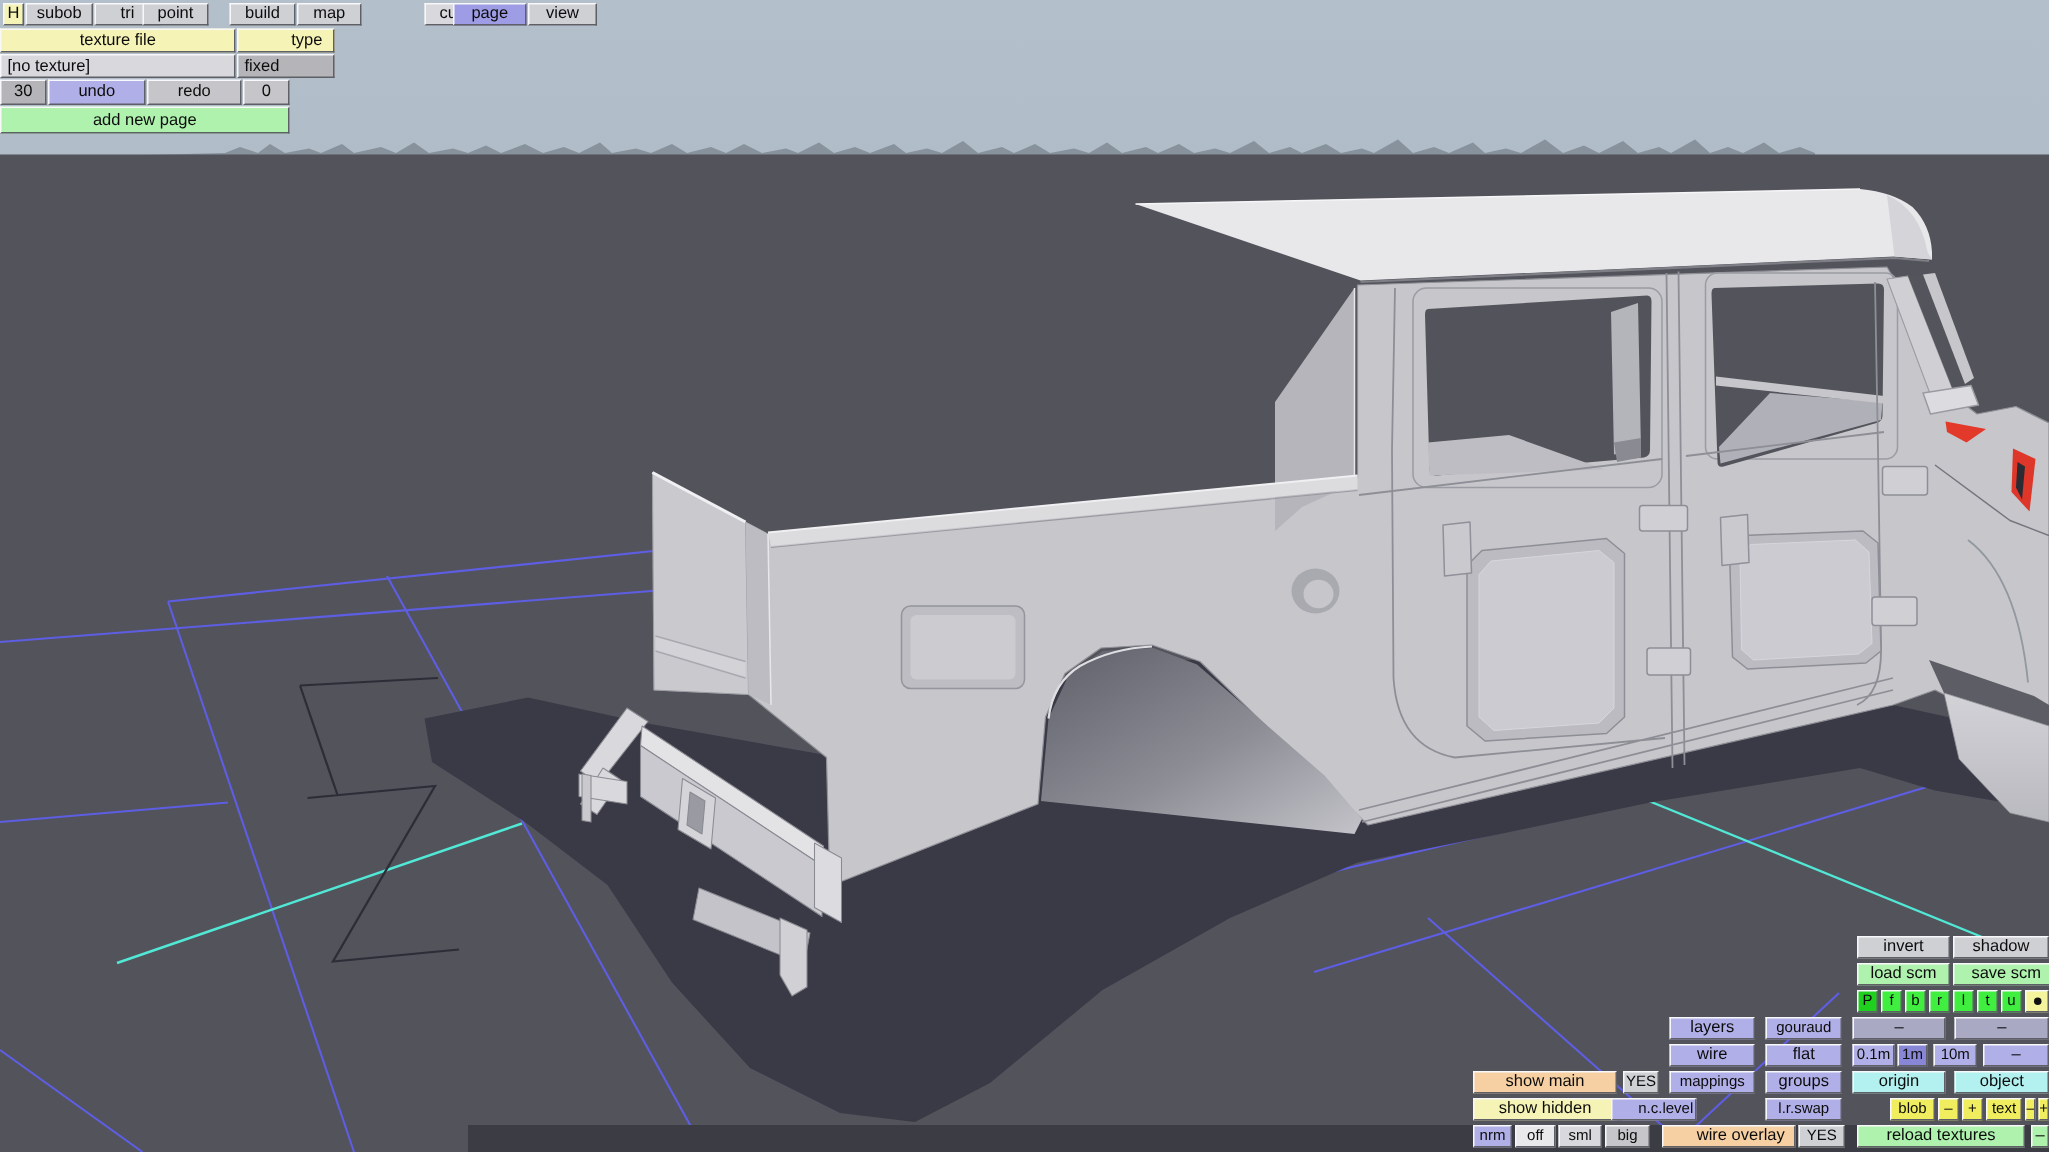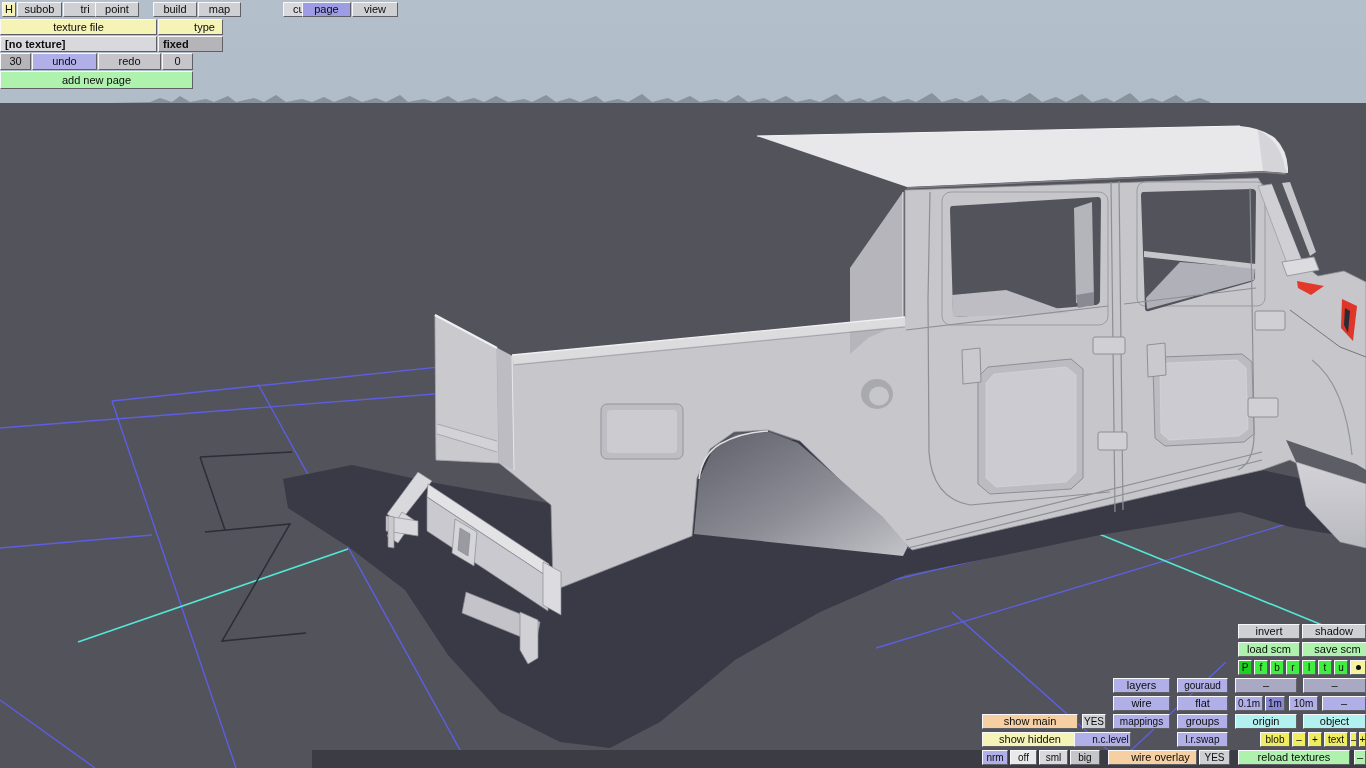--- a/index.html
+++ b/index.html
@@ -5,21 +5,21 @@
   html,body{margin:0;padding:0;background:#222;}
   #app{position:relative;width:1366px;height:768px;overflow:hidden;
        font-family:"Liberation Sans",sans-serif;
        background:linear-gradient(#b3bfca,#a3afb9 78%,#9aa6af);}
   #scene{position:absolute;left:0;top:0;}
   #ui-layer{position:absolute;left:0;top:0;width:1366px;height:768px;}
   .btn{position:absolute;box-sizing:border-box;display:flex;align-items:center;justify-content:center;
        font-size:11px;line-height:1;color:#0c0c0c;white-space:nowrap;overflow:hidden;
        border-top:1px solid #f8f8fa;border-left:1px solid #f8f8fa;
        border-right:1px solid #5f5f66;border-bottom:1px solid #5f5f66;cursor:default;}
-  .btn.left{justify-content:flex-start;padding-left:4px;font-weight:bold;}
+  .btn.left{justify-content:flex-start;padding-left:4px;}
   .sm{font-size:10px;}
   .c-gray{background:#cfd0d4}.c-gray2{background:#c6c6ca}.c-dkgray{background:#b5b5b9}
   .c-lgray{background:#d9d9dd}.c-off{background:#e9e9ec}
   .c-lav{background:#b1afe7}.c-lavsel{background:#8886d6}.c-lavgray{background:#a9a9c4}
   .c-cyan{background:#b2f1ef}.c-peach{background:#f6d0a3}
   .c-pyellow{background:#f5f3b5}.c-yellow{background:#f0ee5e}
   .c-grn{background:#aef2ae}.c-bgrn{background:#3fee3f}.c-bgrnP{background:#1fd01f}
   .c-dot{background:#f4f49c}.c-purple{background:#9e9ce4}
   #status-strip{position:absolute;left:312px;top:750px;width:1054px;height:18px;background:#3c3c44;}
   .dot-glyph{width:5px;height:5px;border-radius:50%;background:#111;}

